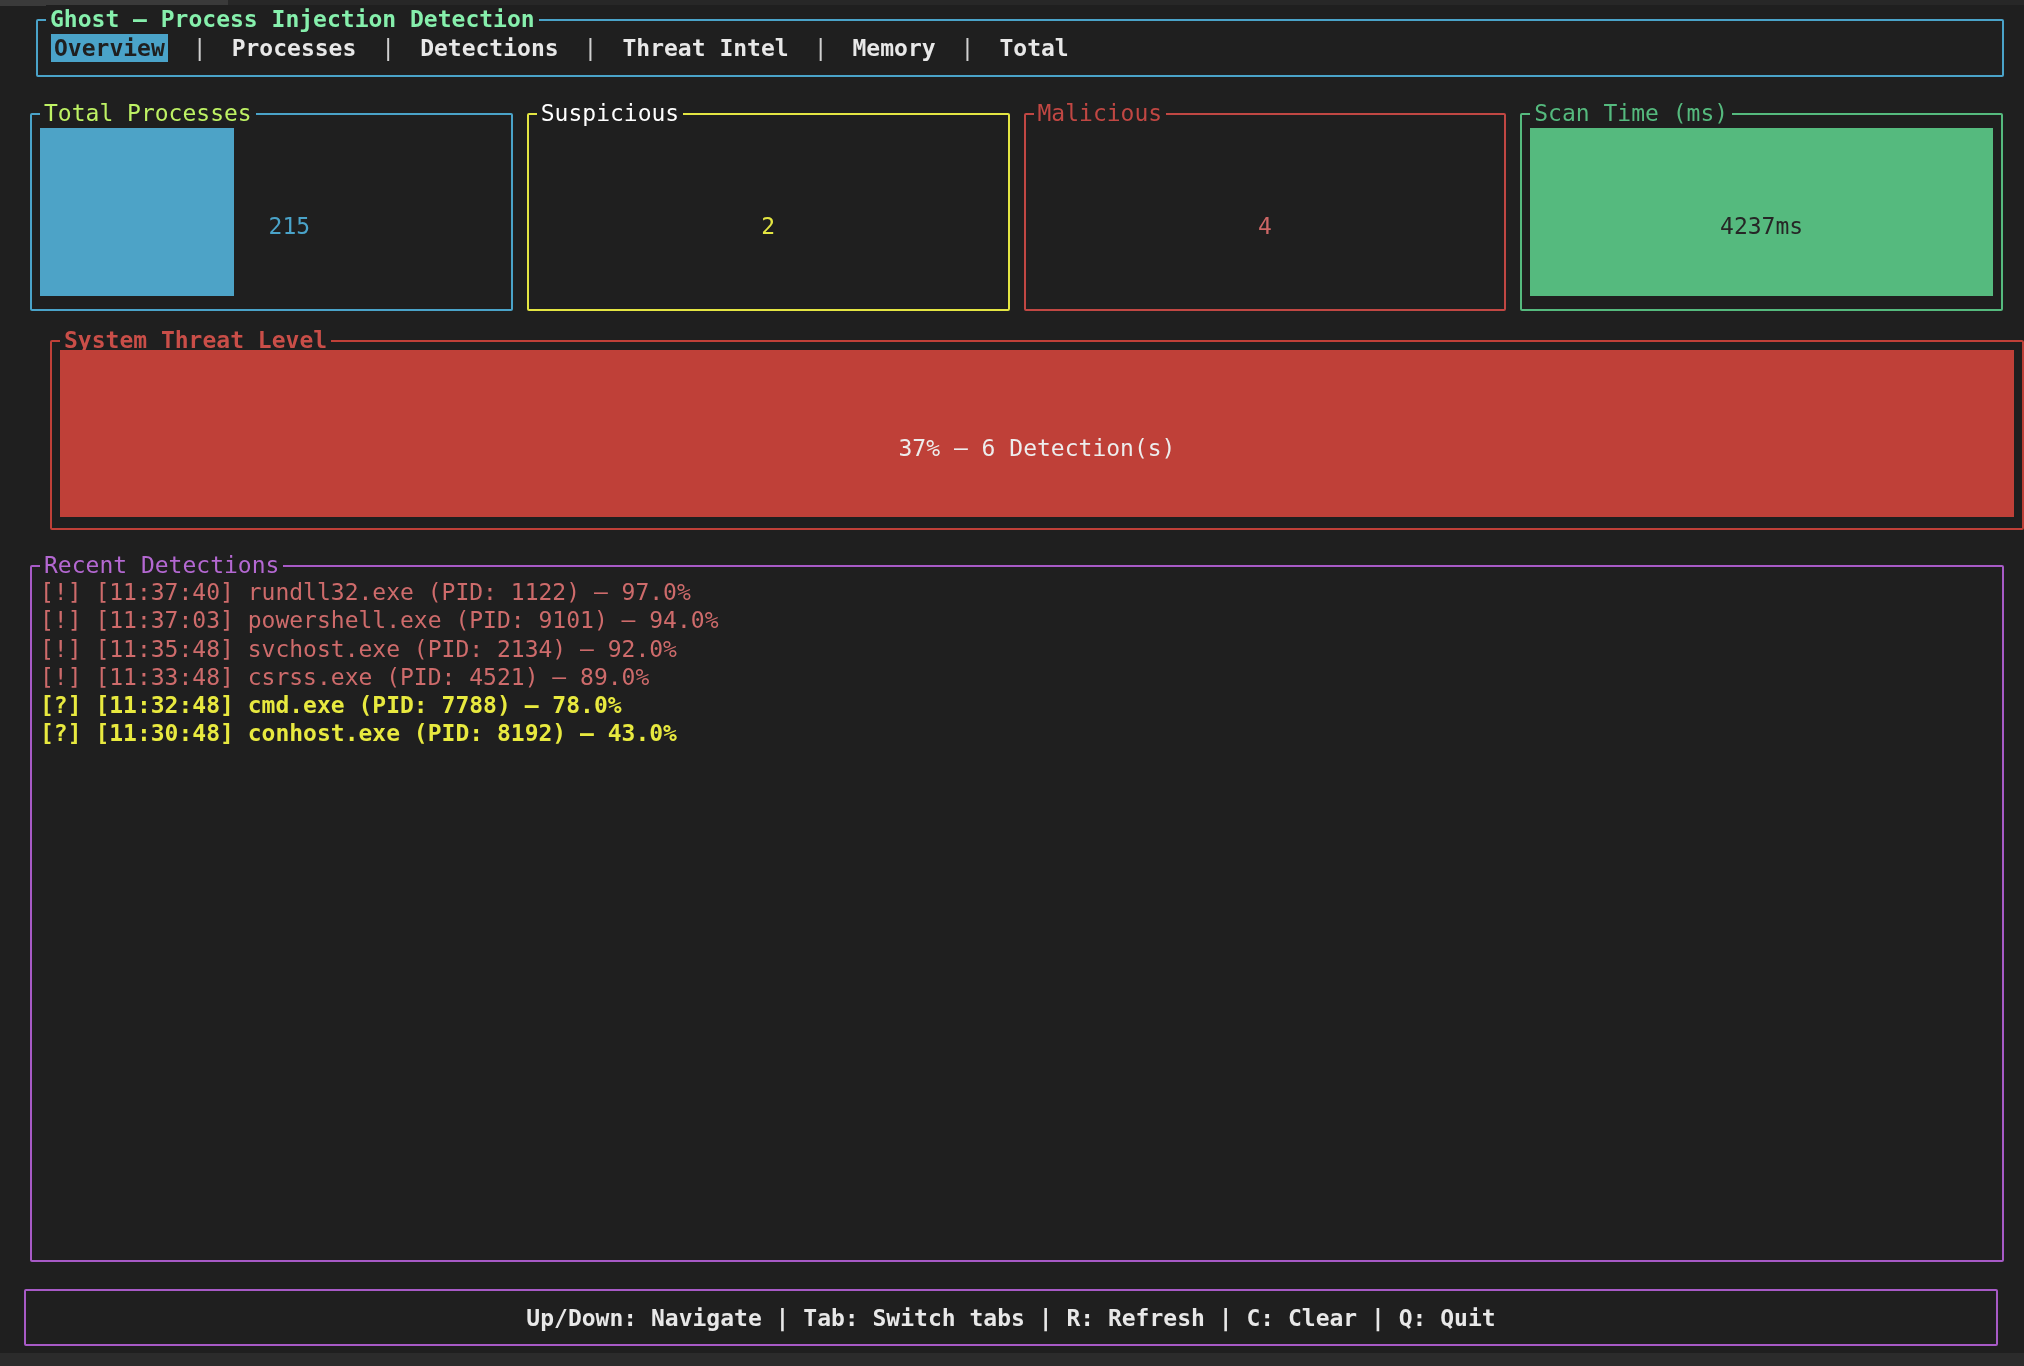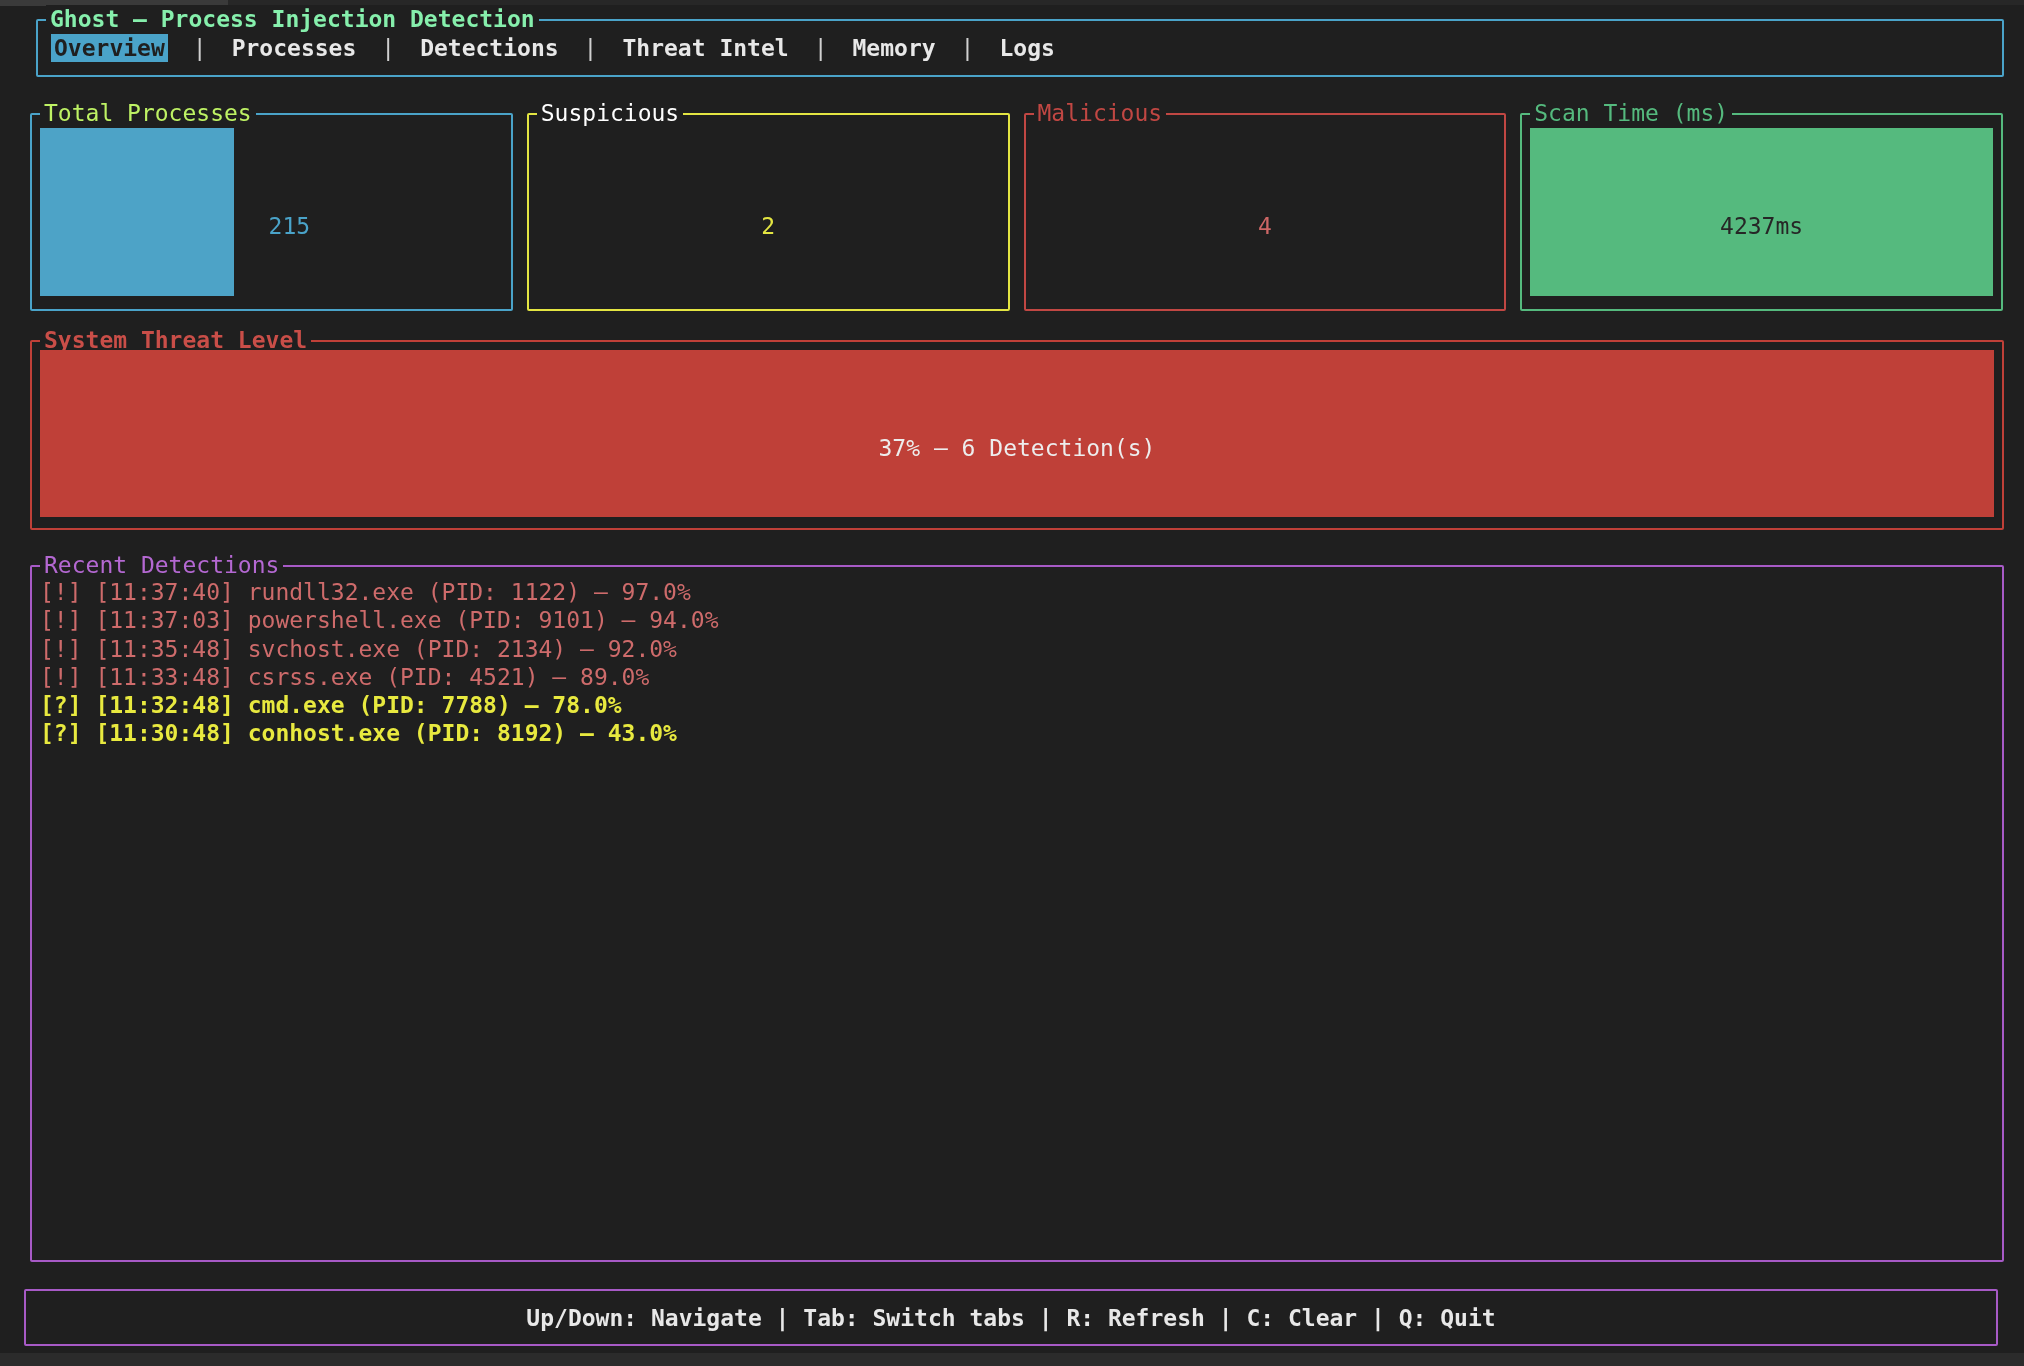--- a/index.html
+++ b/index.html
@@ -68,21 +68,21 @@
       <span class="tab selected">Overview</span>
       <span class="tab-sep">|</span>
       <span class="tab">Processes</span>
       <span class="tab-sep">|</span>
       <span class="tab">Detections</span>
       <span class="tab-sep">|</span>
       <span class="tab">Threat Intel</span>
       <span class="tab-sep">|</span>
       <span class="tab">Memory</span>
       <span class="tab-sep">|</span>
-      <span class="tab">Logs</span>
+      <span class="tab">Total</span>
     </div>
 </div>
 
 <div id="stats-row">
   <div class="stat-panel" style="border-color: rgb(74, 163, 201);">
     <span class="panel-title" style="color: #bef264;">Total Processes</span>
     <div class="gauge">
       <div class="gauge-fill" style="background: rgb(77, 163, 199); width: 42%;"></div>
       <div class="gauge-label" style="color: rgb(74, 163, 201); padding-left: 36px;">215</div>
     </div>
@@ -103,21 +103,21 @@
   </div>
   <div class="stat-panel" style="border-color: rgb(85, 186, 126);">
     <span class="panel-title" style="color: rgb(85, 186, 126);">Scan Time (ms)</span>
     <div class="gauge">
       <div class="gauge-fill" style="background: rgb(85, 186, 126); width: 100%;"></div>
       <div class="gauge-label" style="color: rgb(38, 38, 38);">4237ms</div>
     </div>
   </div>
 </div>
 
-<div class="panel" id="threat-panel" style="border-color: rgb(191, 64, 56);">
+<div class="panel" id="threat-panel" style="border-color: rgb(191, 64, 56); margin-left: 20px;">
   <span class="panel-title bold" style="color: rgb(201, 78, 72);">System Threat Level</span>
   <div class="gauge">
     <div class="gauge-fill" id="threat-fill" style="background: rgb(191, 64, 56); width: 100%;"></div>
     <div class="gauge-label" id="threat-label" style="color: rgb(237, 237, 237);">37% — 6 Detection(s)</div>
   </div>
 </div>
 
 <div class="panel" id="detections-panel" style="border-color: rgb(167, 90, 198);">
   <span class="panel-title" id="detections-title" style="color: rgb(180, 104, 210);">Recent Detections</span>
   <div id="detections-list">

